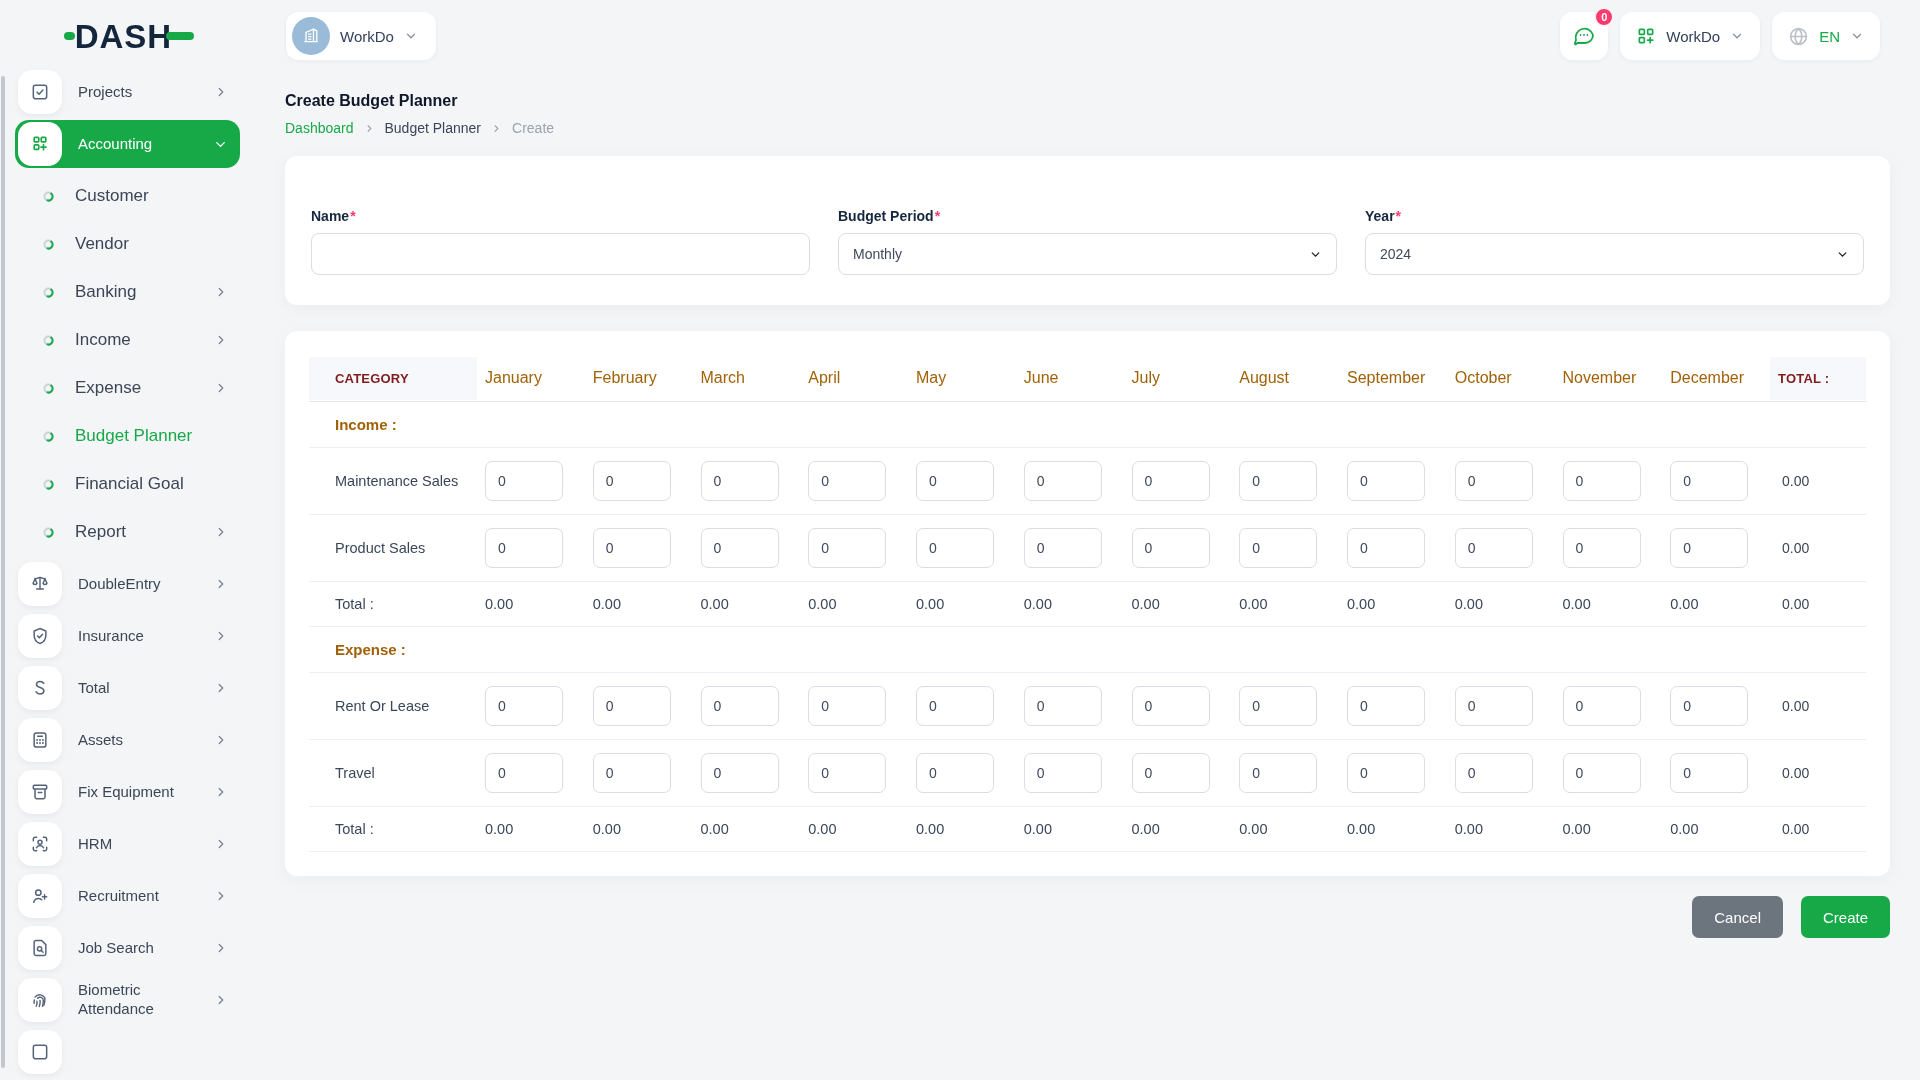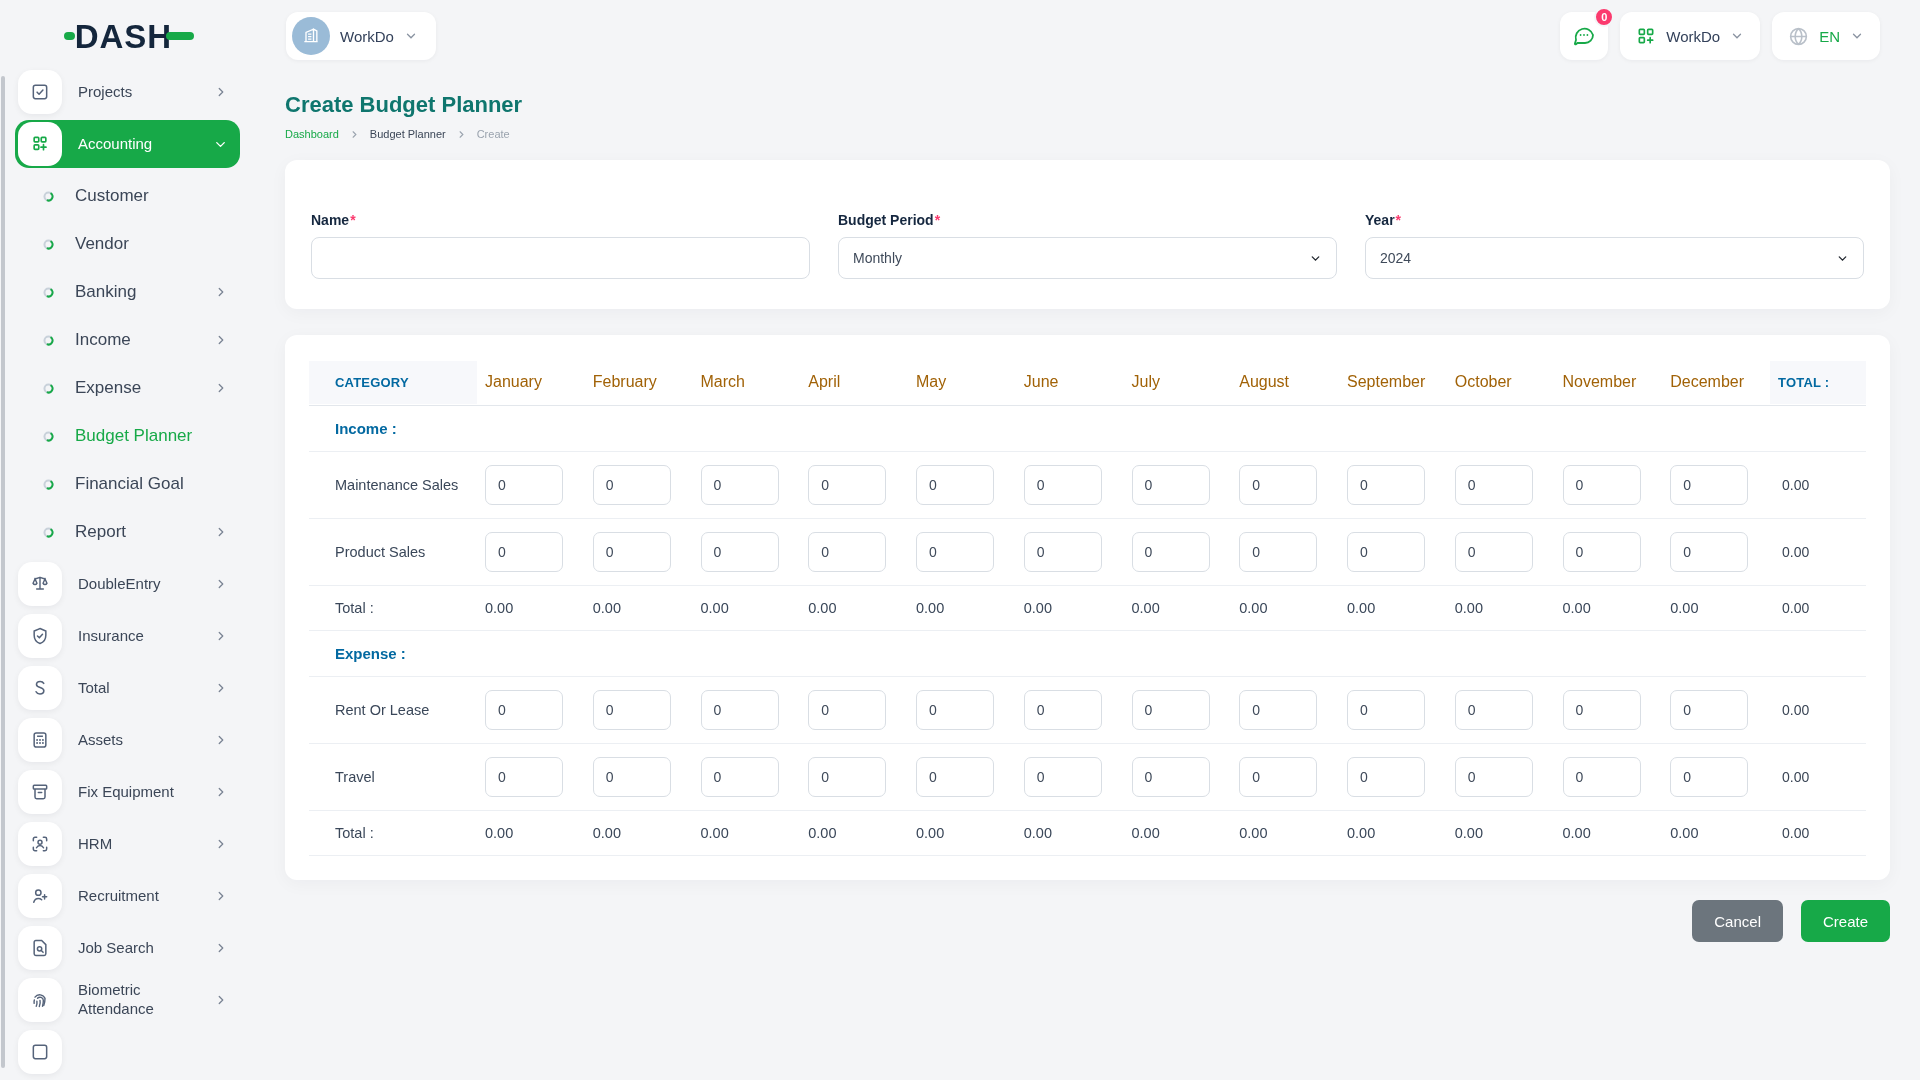--- a/index.html
+++ b/index.html
@@ -37,40 +37,40 @@
   .sb-main.active { background:#17a948; color:#fff; }
   .sb-main.active .icon-box { color:#17a948; box-shadow:none; }
   .sb-main.active .sb-arrow { color:#fff; }
   .sb-sub { display:flex; align-items:center; height:48px; margin:0 15px 0 15px; padding:0 12px 0 28px; cursor:pointer; color:#3b4657; }
   .sb-sub .bullet { display:flex; margin-right:21px; }
   .sb-sub .sb-label { flex:1; font-size:17px; }
   .sb-sub .sb-arrow { color:#7a8494; display:flex; }
   .sb-sub.active { color:#17a948; }
   
   .main { position:absolute; top:72px; left:255px; right:0; bottom:0; padding:20px 30px 0 30px; }
-  .page-title { font-size:22px; font-weight:700; color:#0f766e; }
-  .breadcrumb { display:flex; align-items:center; gap:10px; margin-top:10px; font-size:11px; }
+  .page-title { font-size:16px; font-weight:700; color:#0f172a; }
+  .breadcrumb { display:flex; align-items:center; gap:10px; margin-top:10px; font-size:14px; }
   .breadcrumb .bc-link { color:#17a948; cursor:pointer; }
   .breadcrumb .bc-mid { color:#3b4657; cursor:pointer; }
   .breadcrumb .bc-cur { color:#9aa3ae; }
   .bc-sep { color:#9aa3ae; display:flex; }
   .card { background:#fff; border-radius:12px; box-shadow:0 4px 18px rgba(18,38,63,.04); }
   .form-card { margin-top:20px; padding:26px 26px 30px 26px; display:grid; grid-template-columns:1fr 1fr 1fr; column-gap:28px; }
   .field label { display:block; font-size:14px; font-weight:700; color:#15273f; margin-bottom:9px;margin-top:26px; }
   .req { color:#fb3a6e; font-weight:700; margin-left:1px; }
   .text-input { width:100%; height:42px; border:1px solid #d9dee4; border-radius:8px; padding:0 12px; font-size:14px; color:#3f4a5a; background:#fff; outline:none; font-family:inherit; }
   .select { width:100%; height:42px; border:1px solid #d9dee4; border-radius:8px; padding:0 14px; font-size:14px; color:#3f4a5a; background:#fff; display:flex; align-items:center; justify-content:space-between; cursor:pointer; }
   
   .table-card { margin-top:26px; padding:24px; }
   .t-row { display:grid; grid-template-columns:168px repeat(12,1fr) 96px; align-items:center; border-bottom:1px solid #eceff3; }
   .t-row.t-head { border-bottom:1px solid #e3e7ec; }
   .t-head > div { font-size:16px; color:#a16207; padding:14px 6px 14px 8px; }
-  .t-head .t-cat, .t-head .t-grand { background:#f7f8fb; font-size:13px; font-weight:700; color:#0369a1; letter-spacing:.2px; }
+  .t-head .t-cat, .t-head .t-grand { background:#f7f8fb; font-size:13px; font-weight:700; color:#7f1d1d; letter-spacing:.2px; }
   .t-head .t-cat { padding-left:26px; }
-  .t-section > div { grid-column:1 / -1; font-size:15px; font-weight:700; color:#0369a1; padding:14px 0 14px 26px; }
+  .t-section > div { grid-column:1 / -1; font-size:15px; font-weight:700; color:#a16207; padding:14px 0 14px 26px; }
   .t-data { padding:13px 0; }
   .t-data .t-label { font-size:14.5px; color:#3a4759; padding-left:26px; padding-right:6px; }
   .t-data .t-inp { padding:0 6px 0 8px; }
   .cell-input { width:78px; height:40px; border:1px solid #d9dee4; border-radius:7px; padding:0 12px; font-size:14px; color:#3f4a5a; outline:none; font-family:inherit; background:#fff; }
   .t-data .t-grand-val, .t-totalrow .t-grand-val { font-size:14px; color:#3a4555; padding-left:12px; }
   .t-totalrow > div { font-size:14.5px; color:#3a4759; padding:14px 6px 14px 8px; }
   .t-totalrow .t-label { padding-left:26px; font-size:14.5px; }
   
   .actions { display:flex; justify-content:flex-end; gap:18px; margin-top:20px; }
   .btn { height:42px; border:none; border-radius:7px; padding:0 22px; font-size:15px; font-weight:500; color:#fff; cursor:pointer; font-family:inherit; }

